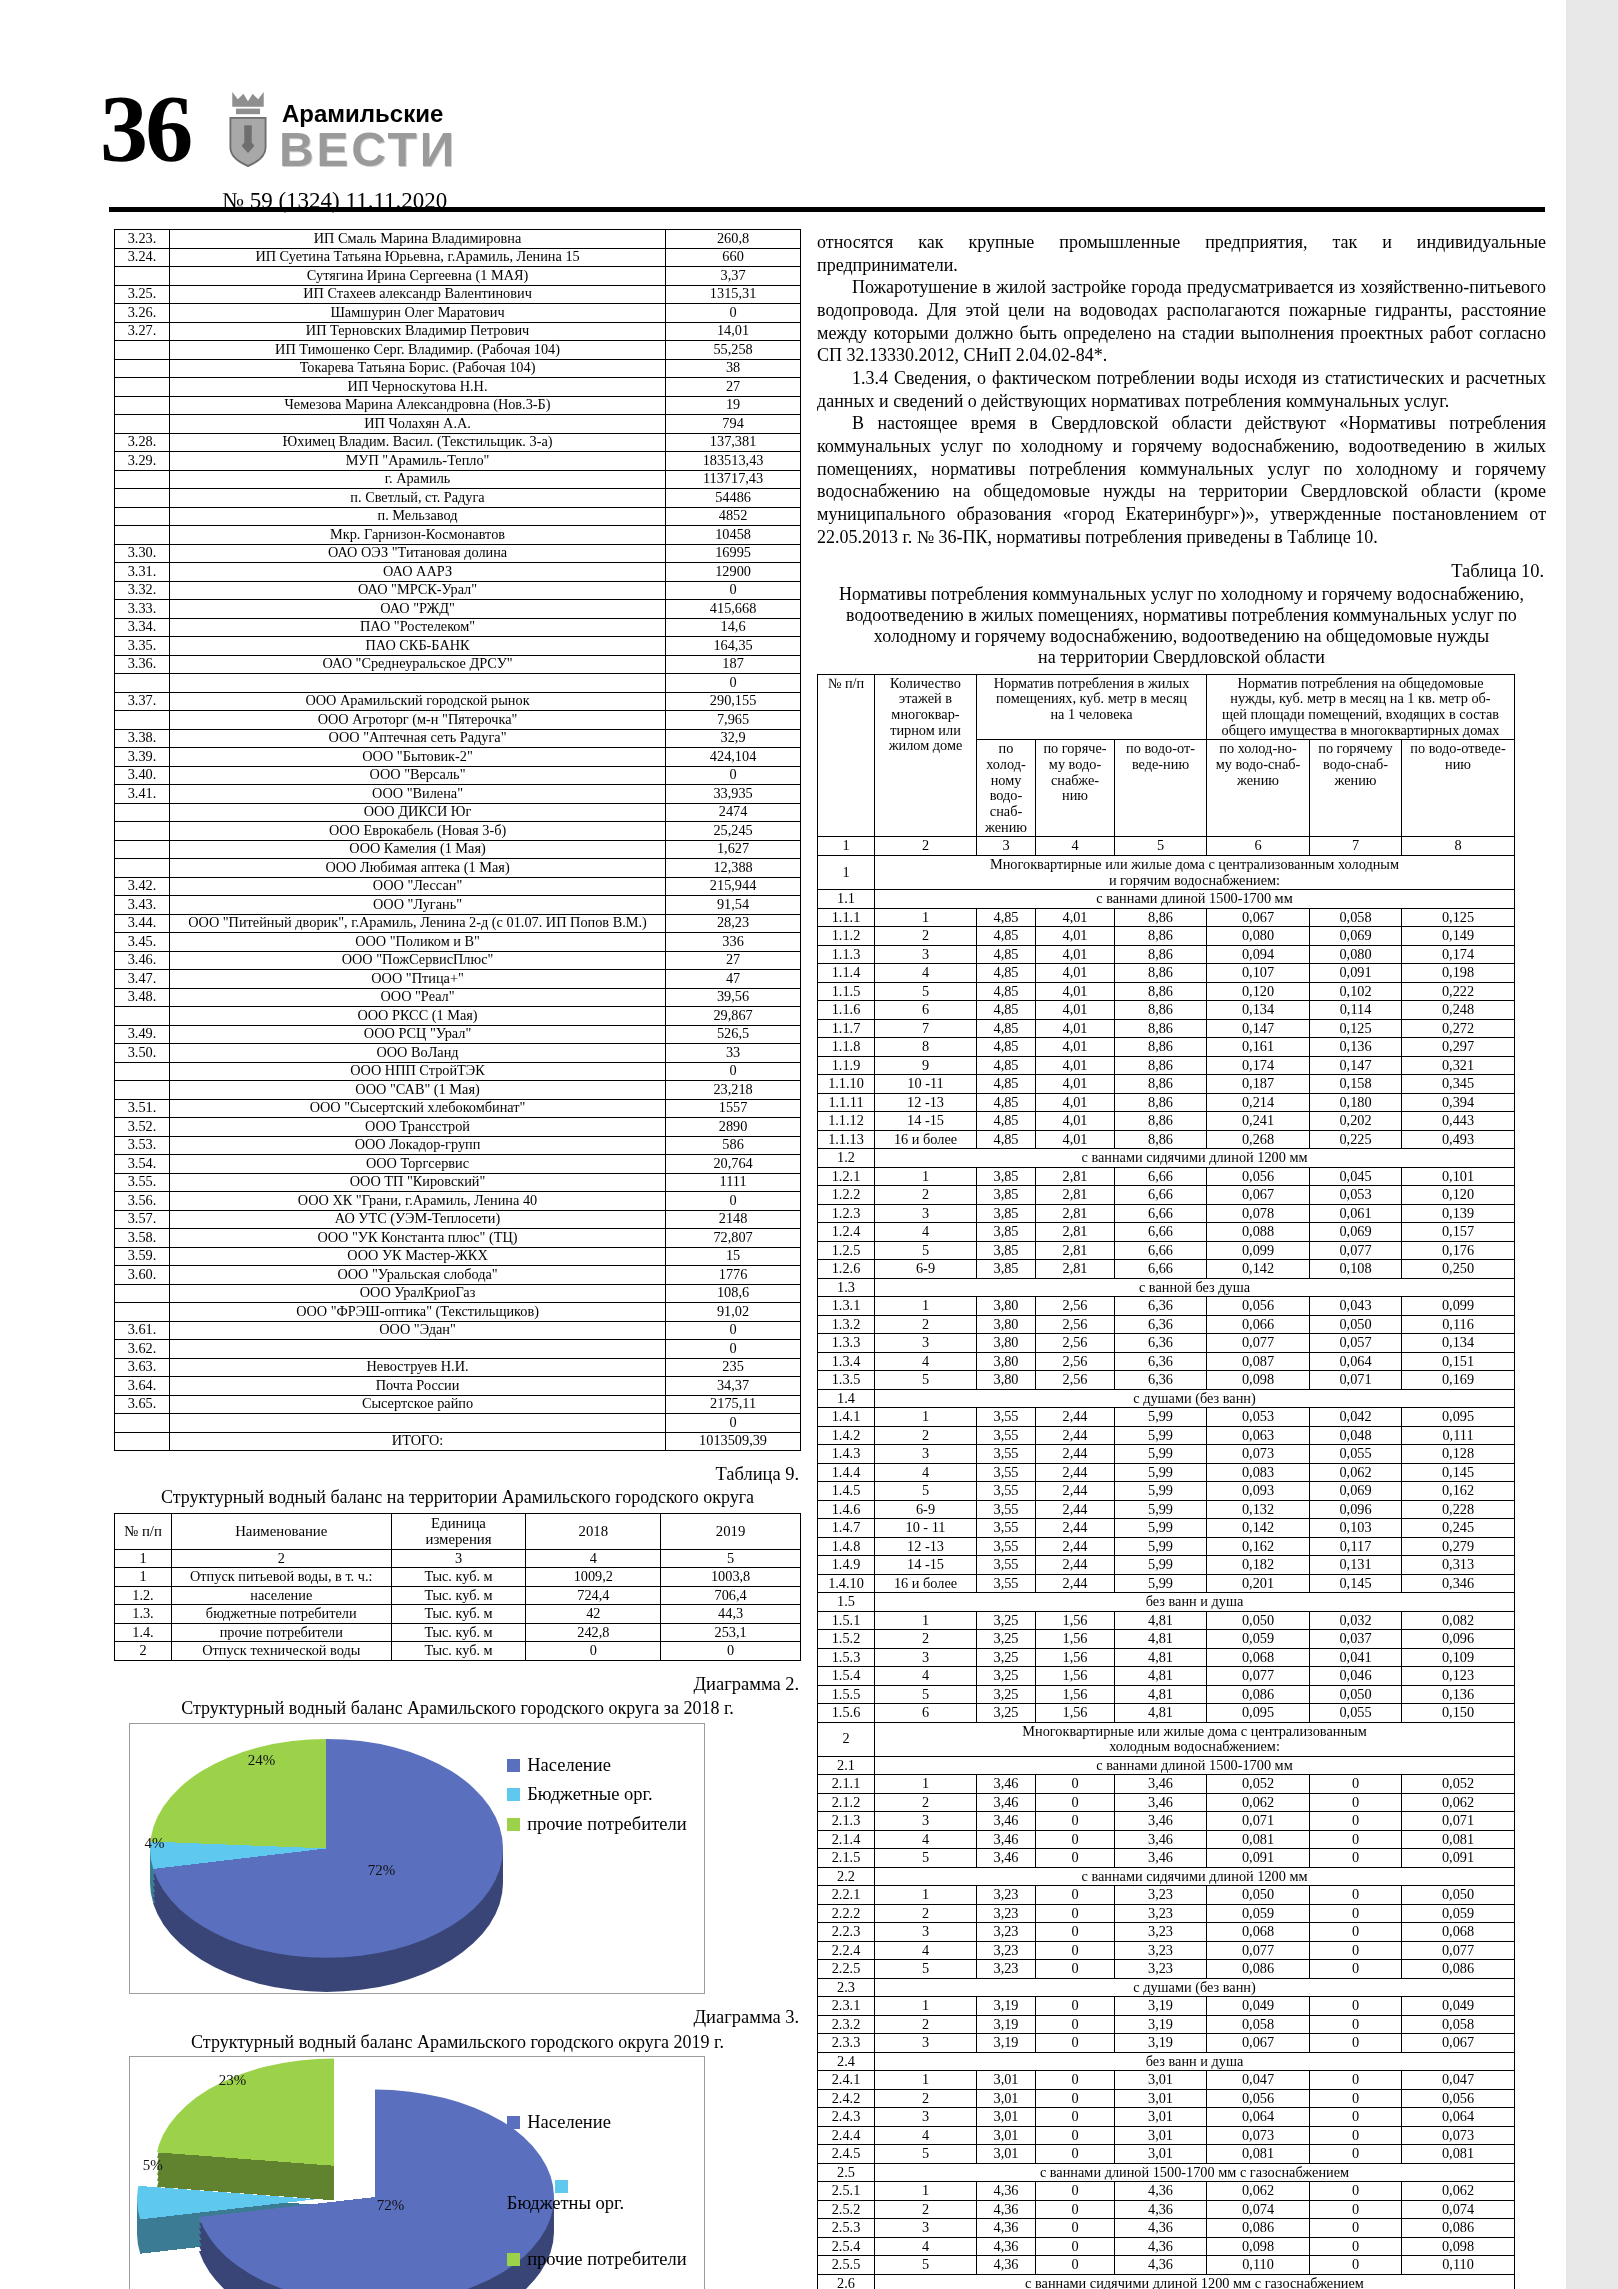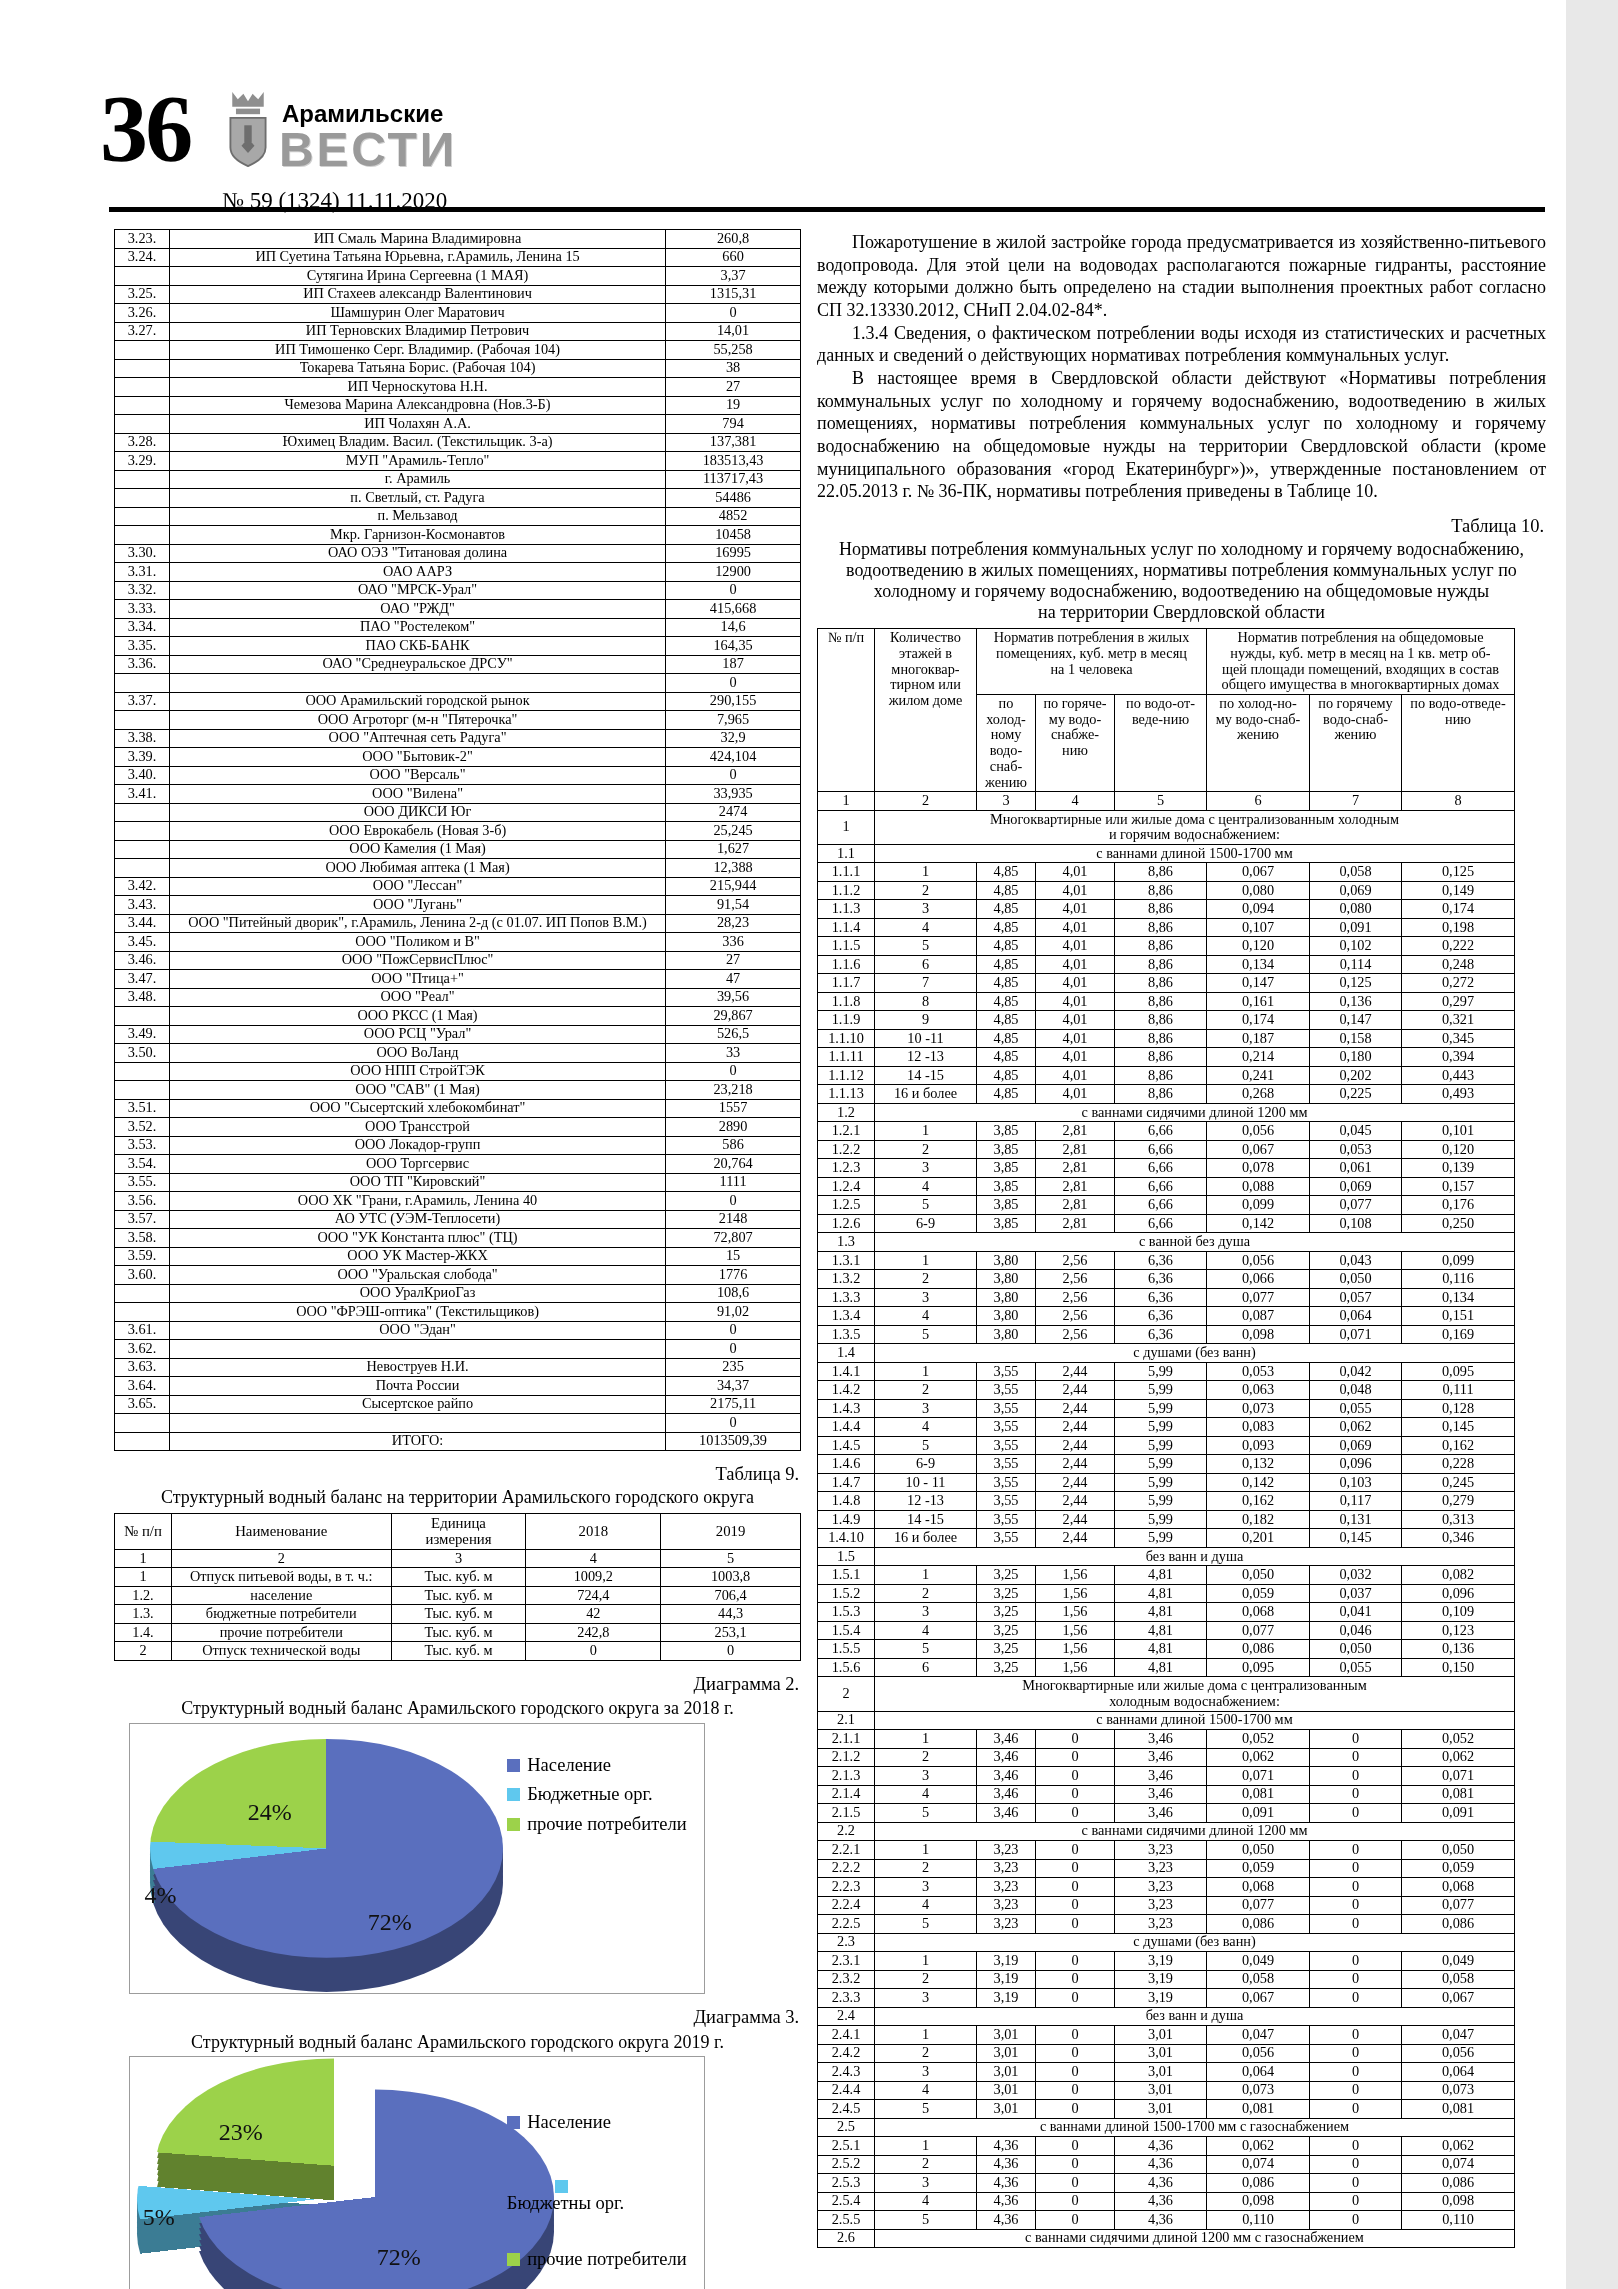--- a/index.html
+++ b/index.html
@@ -24,21 +24,21 @@
   
   #table9{margin-top:3.7px;}
   
   .tbl-label{text-align:right;font-size:18.5px;margin:13px 1.8px 1.8px 0;}
   .tbl-caption{text-align:center;font-size:18px;margin:1.8px 0 5.5px 0;}
   .chart-title{text-align:center;font-size:18px;margin:3.7px 0 3.7px 0;}
   
   .chart-frame{position:relative;width:574px;height:269px;border:0.9px solid #9c9c9c;margin-left:14.8px;margin-top:3.7px;background:#fff;overflow:hidden;}
   .pie-stage{position:absolute;transform-origin:top left;}
   .pie-layer{position:absolute;left:0;top:0;width:100%;height:100%;border-radius:50%;}
-  .pie-label{position:absolute;font-size:24px;color:#111;margin-top:47px;}
+  .pie-label{position:absolute;font-size:15px;color:#111;}
   .legend{position:absolute;}
   .legend-item{position:absolute;left:0;display:flex;align-items:center;white-space:nowrap;}
   .legend-swatch{width:13px;height:13px;margin-right:7.4px;flex:0 0 auto;}
   .legend-text{font-size:18.5px;}
   
   .para{font-size:18px;line-height:1.26;text-align:justify;margin:0;}
   .para.indent{text-indent:35px;}
   
   #table10{width:698px;margin-top:3.7px;}
   #table10 thead tr.hdr td{vertical-align:top;font-size:14.3px;}
@@ -555,20 +555,21 @@
             <span class="legend-swatch" style="background: rgb(156, 210, 74);"></span>
             <span class="legend-text">прочие потребители</span>
           </div>
         </div>
       </div>
 
   </div>
 
   <div id="col-right">
     <div id="right-paras">
+        <p class="para">относятся как крупные промышленные предприятия, так и индивидуальные предприниматели.</p>
         <p class="para indent">Пожаротушение в жилой застройке города предусматривается из хозяйственно-питьевого водопровода. Для этой цели на водоводах располагаются пожарные гидранты, расстояние между которыми должно быть определено на стадии выполнения проектных работ согласно СП 32.13330.2012, СНиП 2.04.02-84*.</p>
         <p class="para indent">1.3.4 Сведения, о фактическом потреблении воды исходя из статистических и расчетных данных и сведений о действующих нормативах потребления коммунальных услуг.</p>
         <p class="para indent">В настоящее время в Свердловской области действуют «Нормативы потребления коммунальных услуг по холодному и горячему водоснабжению, водоотведению в жилых помещениях, нормативы потребления коммунальных услуг по холодному и горячему водоснабжению на общедомовые нужды на территории Свердловской области (кроме муниципального образования «город Екатеринбург»)», утвержденные постановлением от 22.05.2013 г. № 36-ПК, нормативы потребления приведены в Таблице 10.</p>
       </div>
 
     <div class="tbl-label">Таблица 10.</div>
     <div class="tbl-caption ws">Нормативы потребления коммунальных услуг по холодному и горячему водоснабжению, водоотведению в жилых помещениях, нормативы потребления коммунальных услуг по холодному и горячему водоснабжению, водоотведению на общедомовые нужды
 на территории Свердловской области</div>
 
     <table id="table10">

